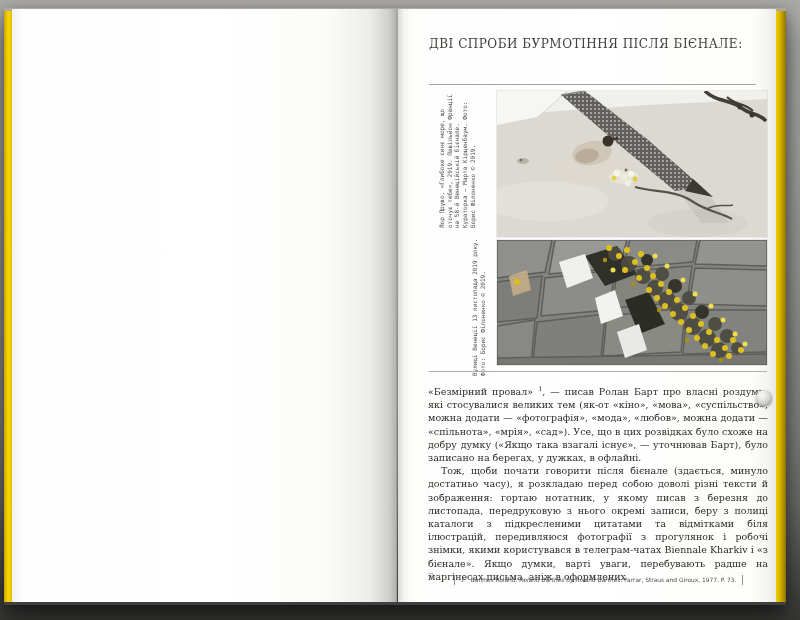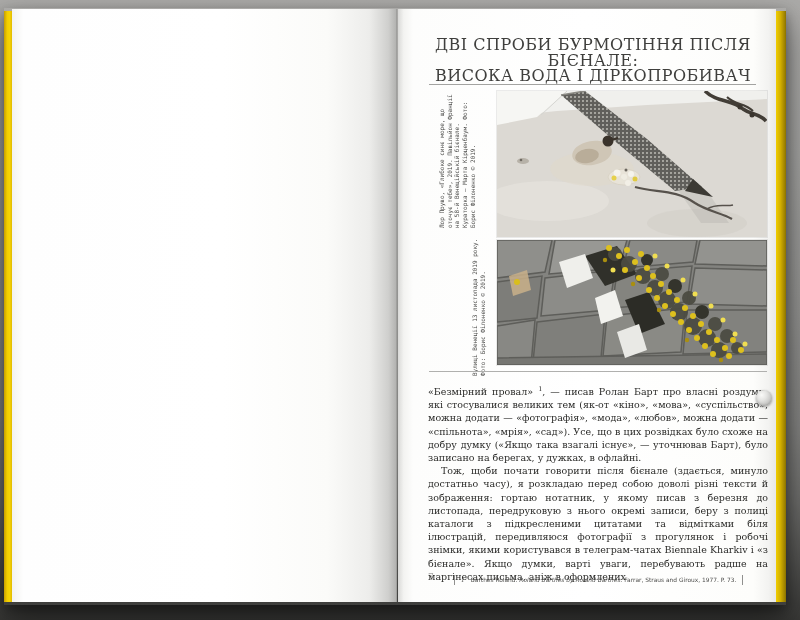--- a/index.html
+++ b/index.html
@@ -11,22 +11,22 @@
   .cover-left{position:absolute;left:0;top:3px;width:8px;height:591px;
     background:linear-gradient(90deg,#c79f00 0%,#f2ce00 40%,#f6d404 70%,#e0ba00 100%);}
   .cover-right{position:absolute;left:772px;top:3px;width:10px;height:591px;
     background:linear-gradient(90deg,#f0cd00 0%,#d1ae00 45%,#a08400 85%,#8a7100 100%);}
   .page{position:absolute;top:1px;height:593px;background:#fff}
   .page.left{left:8px;width:385px;border-right:1px solid #9f9f9d;
     background:linear-gradient(90deg,#f2f2f0 0%,#fefefe 3%,#ffffff 55%,#fbfbf9 82%,#ededeb 93%,#cfcfcd 98%,#b3b3b1 100%);}
   .page.right{left:394px;width:378px;
     background:linear-gradient(90deg,#d9d9d7 0%,#f3f3f1 1.5%,#fdfdfc 4%,#ffffff 50%,#fdfdfb 94%,#f3f3f1 98%,#e8e8e6 100%);}
   
-  .title{position:absolute;left:429px;top:37px;width:328px;text-align:center;
-    font-family:"DejaVu Serif",serif;font-size:16px;line-height:15.5px;
+  .title{position:absolute;left:429px;top:37px;width:328px;text-align:left;
+    font-family:"DejaVu Serif",serif;font-size:12px;line-height:15.5px;
     letter-spacing:.5px;color:#3f3f3d;font-weight:500;}
   .rule{position:absolute;height:1px;background:#a3a3a1}
   .rule.r1{left:429px;top:84px;width:327px}
   .rule.r2{left:429px;top:371px;width:338px;background:#b0b0ae}
   .vcap{position:absolute;transform:rotate(-90deg);transform-origin:0 0;
     font-family:"DejaVu Sans Mono",monospace;font-size:6px;line-height:7.7px;
     color:#4b4b49;letter-spacing:0;}
   .vcap.c1{left:438px;top:228px;width:138px;height:48px}
   .vcap.c2{left:471px;top:376px;width:138px;height:17px}
   .photo{position:absolute;left:497px;outline:1px solid rgba(0,0,0,.08)}
@@ -59,21 +59,20 @@
 
   <div class="book">
     <div class="cover-left"></div>
     <div class="page left"></div>
     <div class="page right"></div>
     <div class="cover-right"></div>
   </div>
 
   <div class="title">
     <div>ДВІ СПРОБИ БУРМОТІННЯ ПІСЛЯ БІЄНАЛЕ:</div>
-    <div>ВИСОКА ВОДА І ДІРКОПРОБИВАЧ</div>
   </div>
 
   <div class="rule r1"></div>
 
   <div class="vcap c1">Лор Пруво, «Глибоке синє море, що оточує тебе», 2019. Павільйон Франції на 58-й Венеційській бієнале. Кураторка — Марта Кірценбаум. Фото: Борис Філоненко © 2019.</div>
 
   <div class="photo p1">
     <svg viewBox="0 0 270 146">
       <defs>
         <pattern id="mesh" width="4" height="4" patternUnits="userSpaceOnUse">

